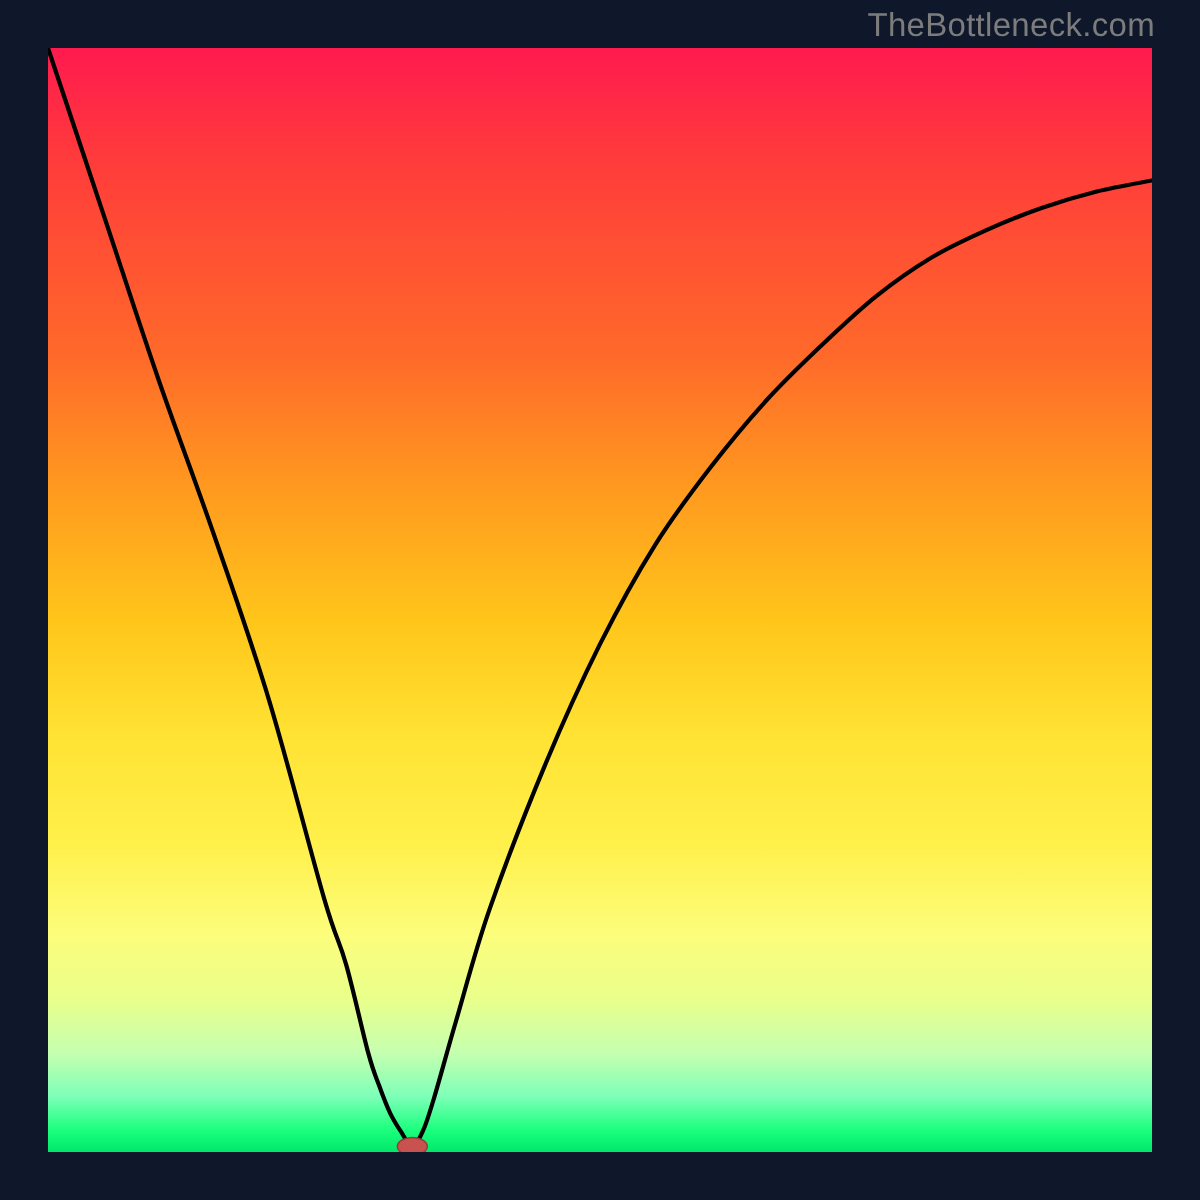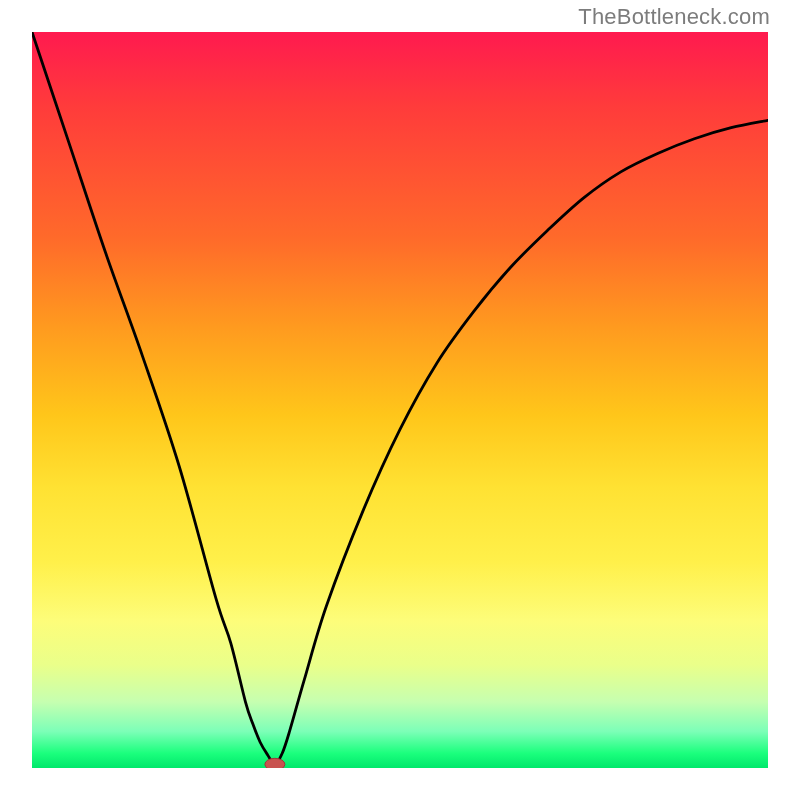--- a/index.html
+++ b/index.html
@@ -8,21 +8,21 @@
     width: 800px;
     height: 800px;
     overflow: hidden;
     background: #000;
     font-family: Arial, Helvetica, sans-serif;
   }
   .frame {
     position: relative;
     width: 800px;
     height: 800px;
-    background: #ffffff;
+    background: #0f172a;
   }
   .plot-area {
     position: absolute;
     left: 32px;
     top: 32px;
     width: 736px;
     height: 736px;
     background: linear-gradient(
       to bottom,
       #ff1a4f 0%,

